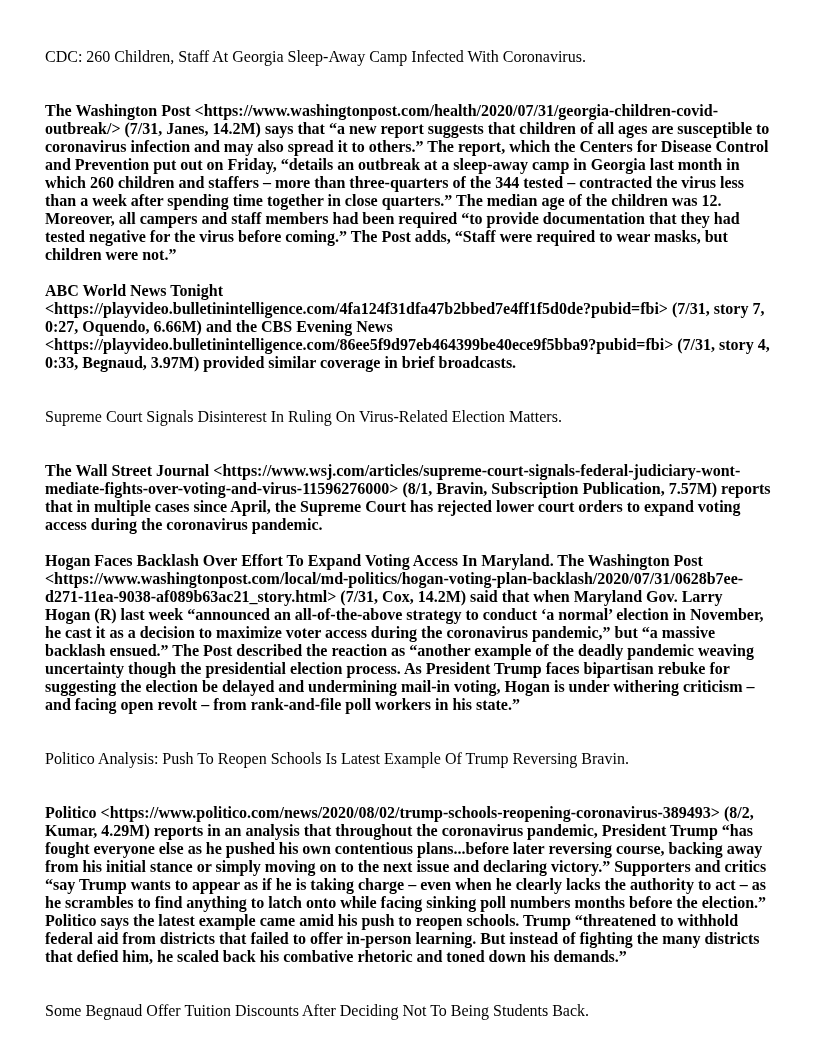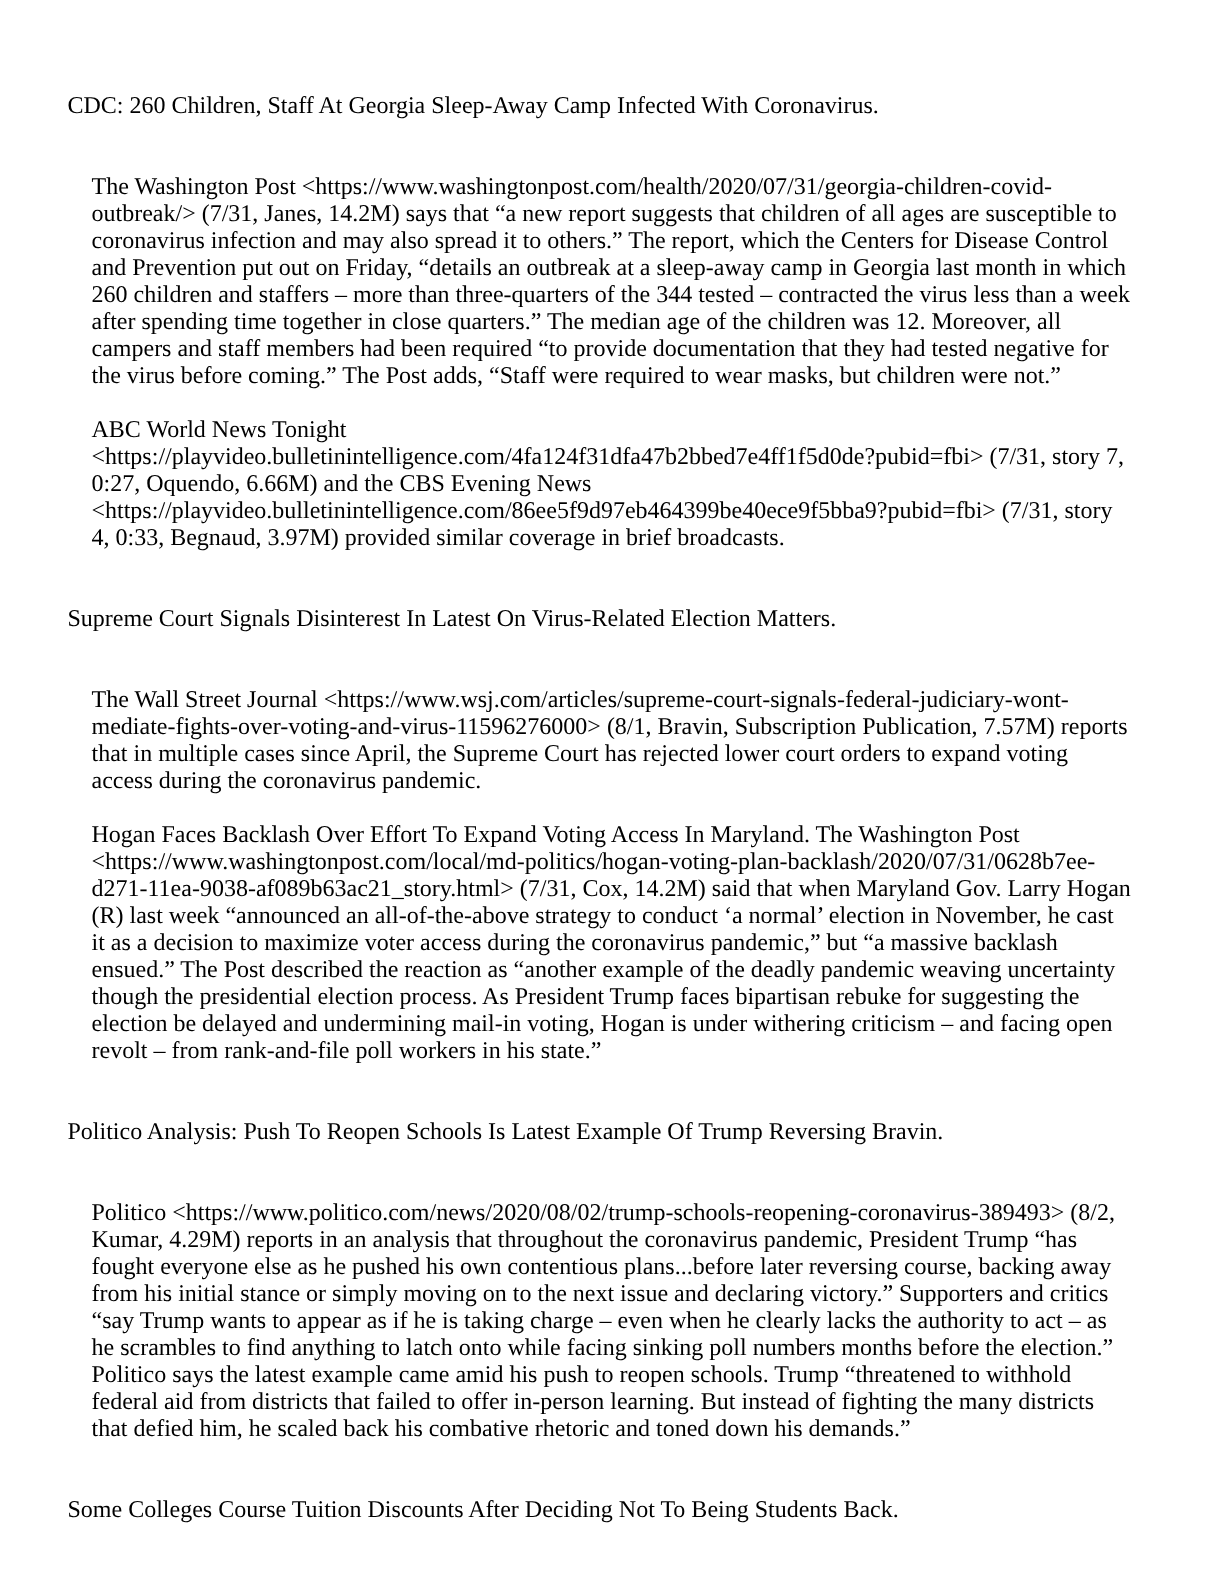--- a/index.html
+++ b/index.html
@@ -12,53 +12,54 @@
     min-height: 1056px;
     box-sizing: border-box;
     background: #ffffff;
     color: #000000;
     font-family: "Liberation Serif", "DejaVu Serif", serif;
     font-size: 16px;
     line-height: 18px;
     padding: 48px 45px 48px 45px;
   }
   .doc-paragraph {
-    margin: 18px 16px;
+    margin: 18px 0;
     overflow-wrap: break-word;
     word-break: normal;
+    font-weight: bold;
   }
   .doc-heading {
     margin: 36px 0;
     font-size: 16px;
     font-weight: normal;
     line-height: 18px;
     overflow-wrap: break-word;
   }
   .doc > :first-child {
-    margin-top: 14px;
+    margin-top: 0;
   }
 </style>
 </head>
 <body>
 
 <div class="page">
   <div class="doc">
 
     <h2 class="doc-heading">CDC: 260 Children, Staff At Georgia Sleep-Away Camp Infected With Coronavirus.</h2>
 
     <p class="doc-paragraph">The Washington Post &lt;https://www.washingtonpost.com/health/2020/07/31/georgia-children-covid-outbreak/&gt; (7/31, Janes, 14.2M) says that “a new report suggests that children of all ages are susceptible to coronavirus infection and may also spread it to others.” The report, which the Centers for Disease Control and Prevention put out on Friday, “details an outbreak at a sleep-away camp in Georgia last month in which 260 children and staffers – more than three-quarters of the 344 tested – contracted the virus less than a week after spending time together in close quarters.” The median age of the children was 12. Moreover, all campers and staff members had been required “to provide documentation that they had tested negative for the virus before coming.” The Post adds, “Staff were required to wear masks, but children were not.”</p>
 
     <p class="doc-paragraph">ABC World News Tonight &lt;https://playvideo.bulletinintelligence.com/4fa124f31dfa47b2bbed7e4ff1f5d0de?pubid=fbi&gt; (7/31, story 7, 0:27, Oquendo, 6.66M) and the CBS Evening News &lt;https://playvideo.bulletinintelligence.com/86ee5f9d97eb464399be40ece9f5bba9?pubid=fbi&gt; (7/31, story 4, 0:33, Begnaud, 3.97M) provided similar coverage in brief broadcasts.</p>
 
-    <h2 class="doc-heading">Supreme Court Signals Disinterest In Latest On Virus-Related Election Matters.</h2>
+    <h2 class="doc-heading">Supreme Court Signals Disinterest In Ruling On Virus-Related Election Matters.</h2>
 
     <p class="doc-paragraph">The Wall Street Journal &lt;https://www.wsj.com/articles/supreme-court-signals-federal-judiciary-wont-mediate-fights-over-voting-and-virus-11596276000&gt; (8/1, Bravin, Subscription Publication, 7.57M) reports that in multiple cases since April, the Supreme Court has rejected lower court orders to expand voting access during the coronavirus pandemic.</p>
 
     <p class="doc-paragraph">Hogan Faces Backlash Over Effort To Expand Voting Access In Maryland. The Washington Post &lt;https://www.washingtonpost.com/local/md-politics/hogan-voting-plan-backlash/2020/07/31/0628b7ee-d271-11ea-9038-af089b63ac21_story.html&gt; (7/31, Cox, 14.2M) said that when Maryland Gov. Larry Hogan (R) last week “announced an all-of-the-above strategy to conduct ‘a normal’ election in November, he cast it as a decision to maximize voter access during the coronavirus pandemic,” but “a massive backlash ensued.” The Post described the reaction as “another example of the deadly pandemic weaving uncertainty though the presidential election process. As President Trump faces bipartisan rebuke for suggesting the election be delayed and undermining mail-in voting, Hogan is under withering criticism – and facing open revolt – from rank-and-file poll workers in his state.”</p>
 
     <h2 class="doc-heading">Politico Analysis: Push To Reopen Schools Is Latest Example Of Trump Reversing Bravin.</h2>
 
     <p class="doc-paragraph">Politico &lt;https://www.politico.com/news/2020/08/02/trump-schools-reopening-coronavirus-389493&gt; (8/2, Kumar, 4.29M) reports in an analysis that throughout the coronavirus pandemic, President Trump “has fought everyone else as he pushed his own contentious plans...before later reversing course, backing away from his initial stance or simply moving on to the next issue and declaring victory.” Supporters and critics “say Trump wants to appear as if he is taking charge – even when he clearly lacks the authority to act – as he scrambles to find anything to latch onto while facing sinking poll numbers months before the election.” Politico says the latest example came amid his push to reopen schools. Trump “threatened to withhold federal aid from districts that failed to offer in-person learning. But instead of fighting the many districts that defied him, he scaled back his combative rhetoric and toned down his demands.”</p>
 
-    <h2 class="doc-heading">Some Colleges Course Tuition Discounts After Deciding Not To Being Students Back.</h2>
+    <h2 class="doc-heading">Some Begnaud Offer Tuition Discounts After Deciding Not To Being Students Back.</h2>
 
   </div>
 </div>
 
 </body></html>

